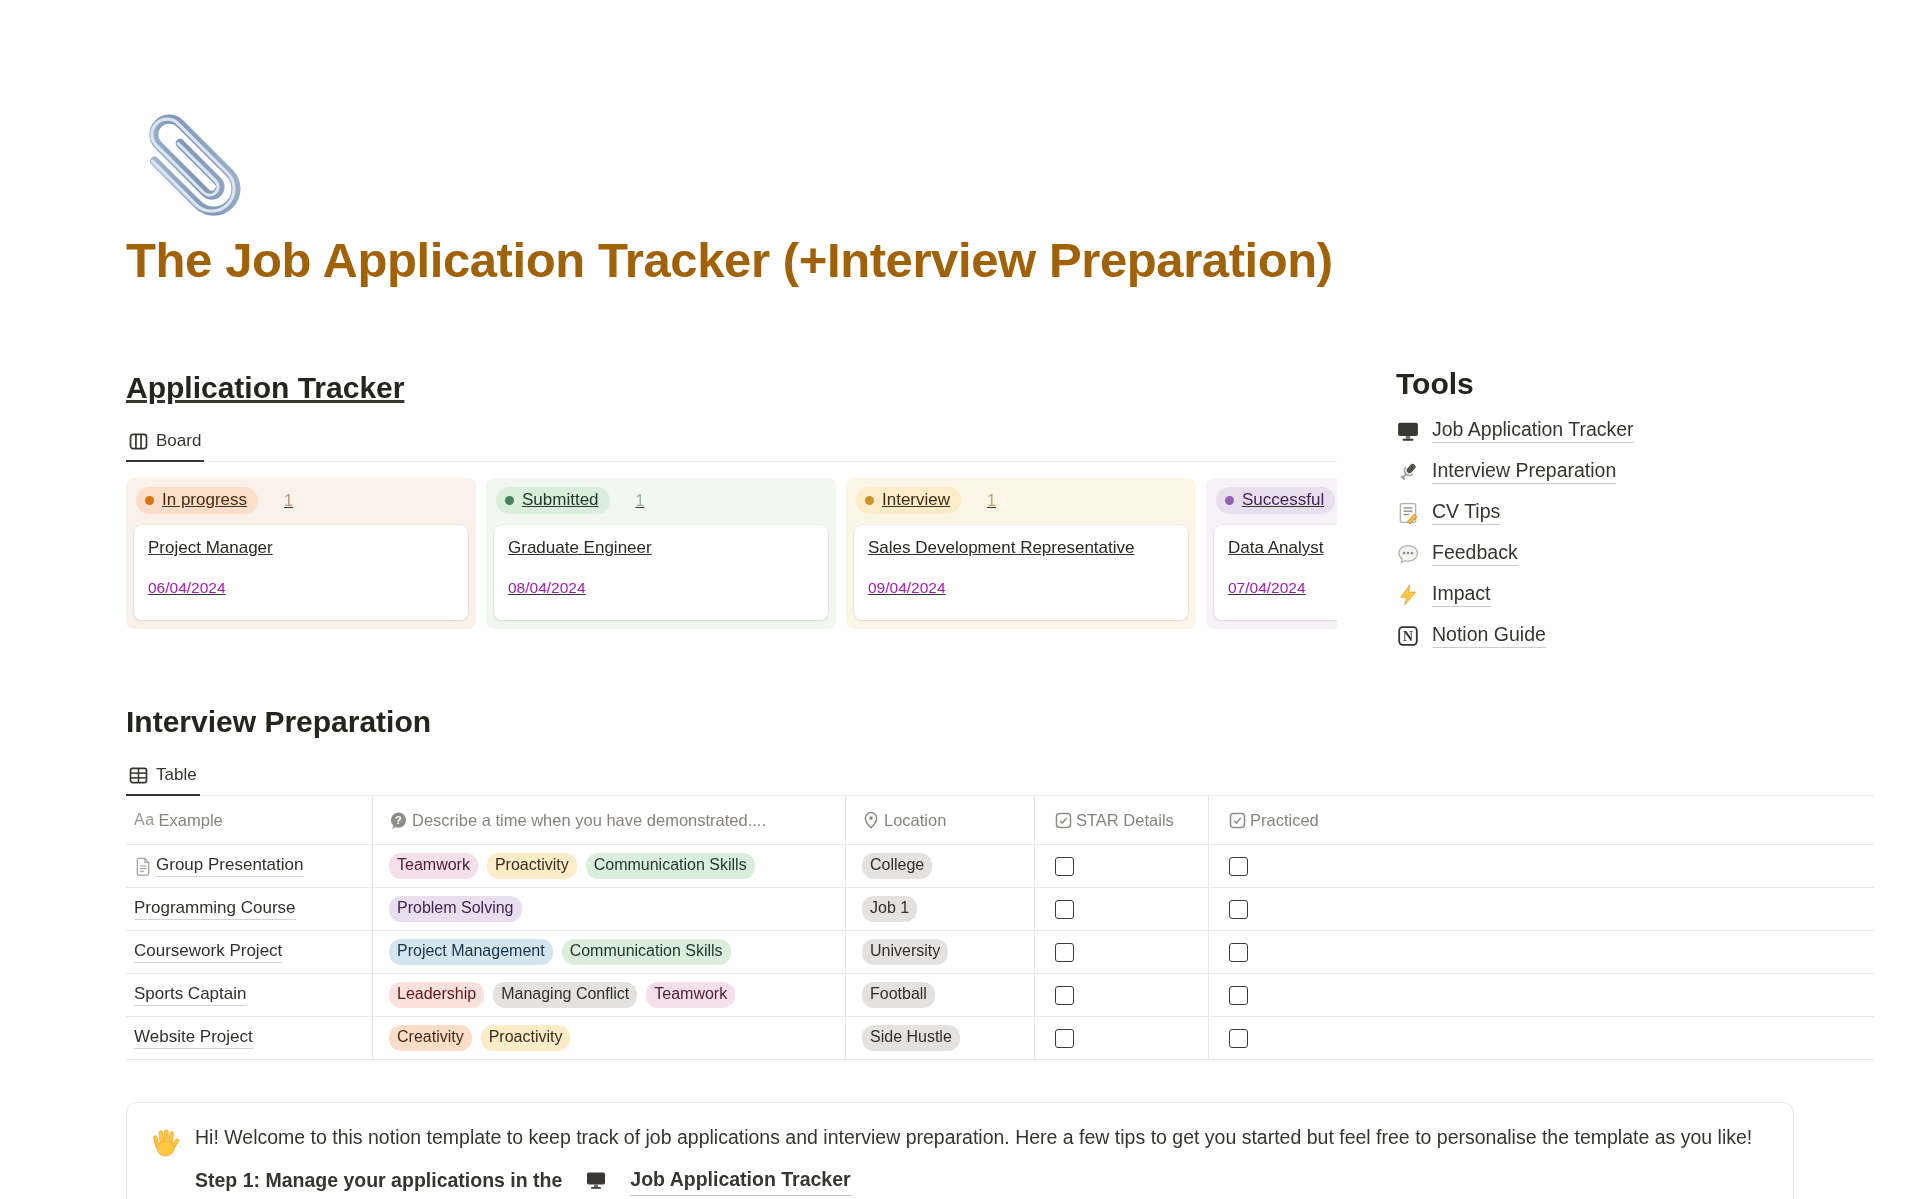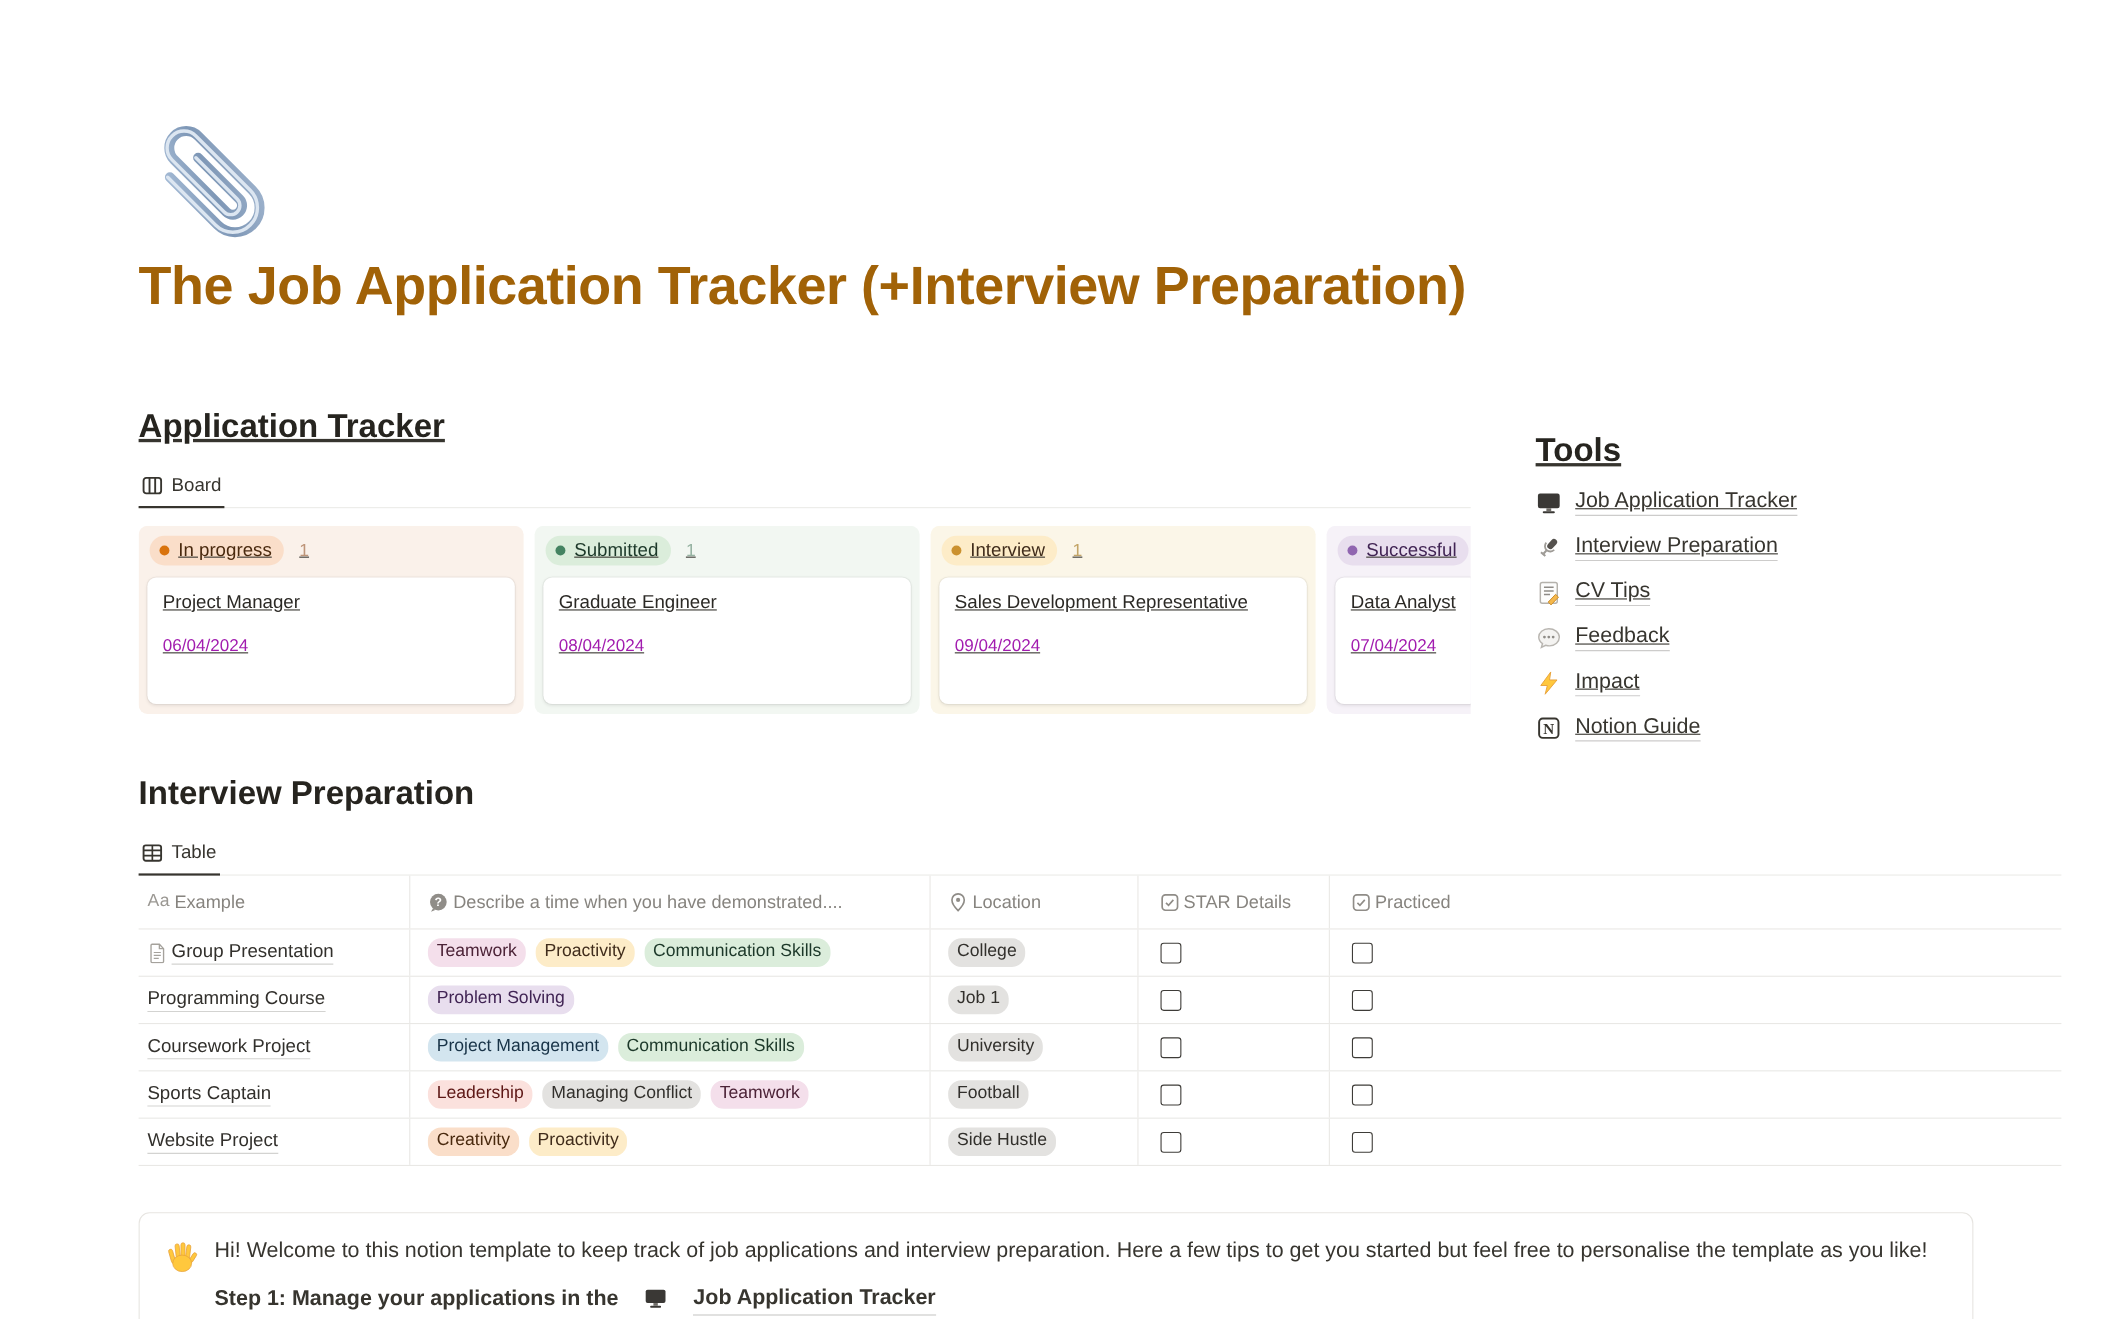--- a/index.html
+++ b/index.html
@@ -11,41 +11,41 @@
   
   .clip-icon{position:absolute;left:128px;top:104px;width:120px;height:134px;}
   .clip-icon svg{width:100%;height:100%;transform:rotate(-45deg);}
   h1.page-title{
     position:absolute;left:126px;top:232px;margin:0;font-size:49px;font-weight:700;
     color:#a16207;letter-spacing:-0.4px;white-space:nowrap;
   }
   h2.sec-h{margin:0;font-size:30px;font-weight:700;color:#26241F;line-height:36px;}
   
   .tracker-section{position:absolute;left:126px;top:370px;width:1211px;text-decoration:underline;}
-  .tools-section{position:absolute;left:1396px;top:392px;width:410px;text-decoration:underline;}
+  .tools-section{position:absolute;left:1396px;top:366px;width:410px;}
   .interview-section{position:absolute;left:126px;top:704px;width:1748px;}
   
   .tab-strip{position:relative;margin-top:16px;height:40px;}
   .tab-strip::after{content:"";position:absolute;left:0;right:0;bottom:0;height:1px;background:#ECEBE8;}
   .tab{
     position:relative;display:inline-flex;align-items:center;gap:8px;height:100%;
     padding:0 3px;font-size:17px;font-weight:500;color:#37352F;cursor:pointer;z-index:2;
     border-bottom:2.5px solid #37352F;box-sizing:border-box;
   }
   .tab-icon{display:inline-flex;align-items:center;}
   
   .board-wrap{margin-top:16px;width:1211px;overflow:hidden;}
   .board{display:flex;gap:10px;width:1440px;}
   .board-col{width:350px;flex:none;border-radius:8px;padding:9px 8px;box-sizing:border-box;}
-  .col-header{display:flex;align-items:center;gap:14px;padding-left:2px;}
+  .col-header{display:flex;align-items:center;gap:26px;padding-left:2px;}
   .status-pill{display:inline-flex;align-items:center;gap:8px;padding:3px 11px 4px 9px;border-radius:999px;font-size:17px;font-weight:500;}
   .status-dot{width:9px;height:9px;border-radius:50%;flex:none;}
   .col-count{font-size:16px;font-weight:500;}
   .board-card{
-    margin-top:11px;background:#fff;border-radius:8px;padding:13px 14px;height:115px;box-sizing:border-box;
+    margin-top:11px;background:#fff;border-radius:8px;padding:13px 14px;height:95px;box-sizing:border-box;
     box-shadow:0 0 0 1px rgba(15,15,15,.04),0 1px 3px rgba(15,15,15,.08);cursor:pointer;
   }
   .card-title{font-size:17px;font-weight:500;color:#2B2925;white-space:nowrap;}
   .card-date{margin-top:21px;font-size:15.5px;color:#a21caf;}
   
   .tools-list{margin-top:8px;}
   .tool-item{display:flex;align-items:center;gap:12px;height:41px;}
   .tool-icon{width:24px;display:inline-flex;justify-content:center;align-items:center;flex:none;}
   .tool-link{font-size:19.5px;font-weight:500;color:#37352F;border-bottom:1px solid rgba(55,53,47,.25);padding-bottom:1px;cursor:pointer;white-space:nowrap;}
   

